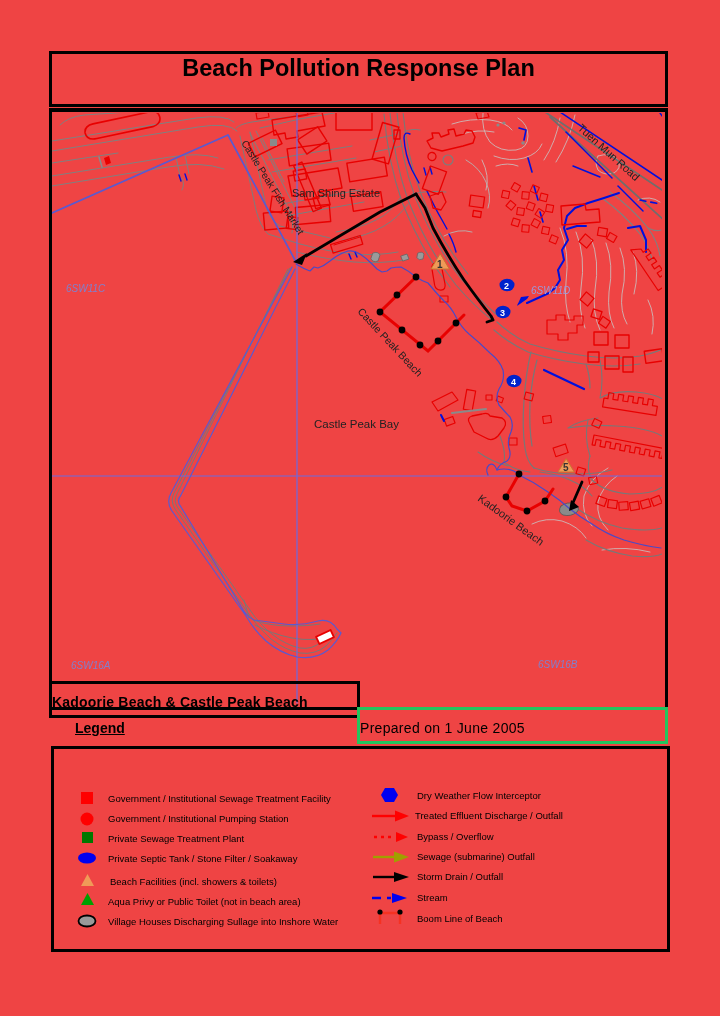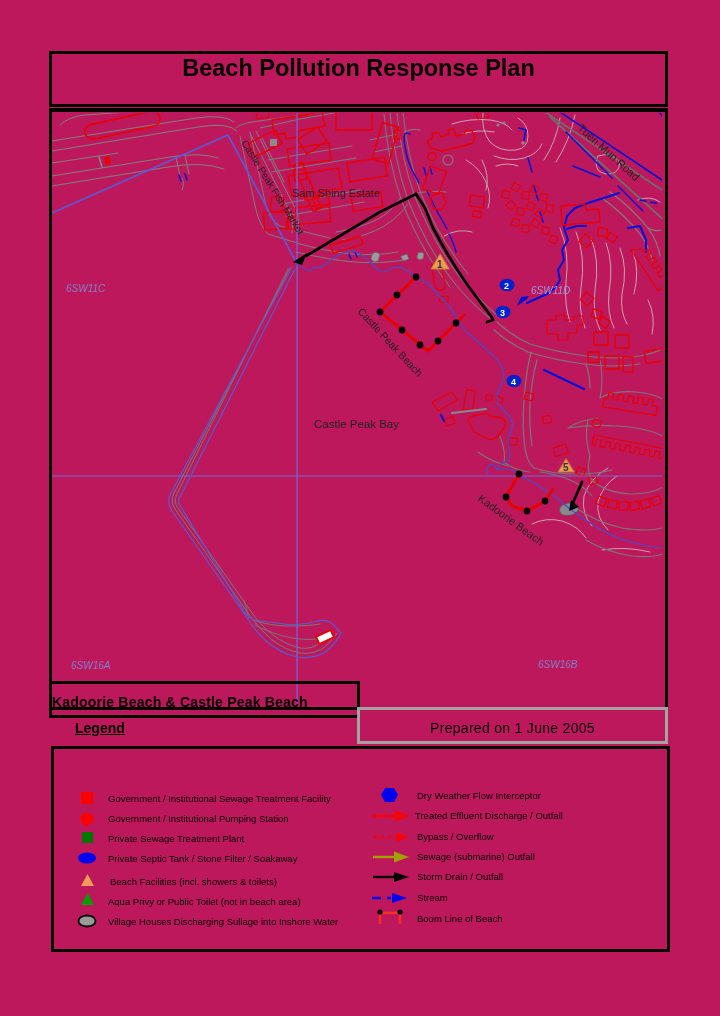--- a/index.html
+++ b/index.html
@@ -1,15 +1,15 @@
 <!DOCTYPE html>
 <html><head><meta charset="utf-8">
 <style>
 html,body{margin:0;padding:0;background:#fff;font-family:"Liberation Sans",sans-serif;}
-#page{position:relative;width:720px;height:1016px;background:#be185d;overflow:hidden;}
+#page{position:relative;width:720px;height:1016px;background:#ef4444;overflow:hidden;}
 .abs{position:absolute;}
 </style></head>
 <body>
 <div id="page">
 
 <div class="abs" style="left:49px;top:51px;width:613px;height:50px;border:3px solid #000;text-align:center;">
 
   <div style="font-size:23.5px;font-weight:bold;line-height:25px;margin-top:2px;">Beach Pollution Response Plan</div>
 
 </div>
@@ -410,21 +410,21 @@
 <text x="71" y="669" font-size="10" font-style="italic" fill="#8080cc" stroke="none" font-family="Liberation Sans, sans-serif">6SW16A</text>
 
 <text x="538" y="668" font-size="10" font-style="italic" fill="#8080cc" stroke="none" font-family="Liberation Sans, sans-serif">6SW16B</text>
 </g>
 </svg>
 
 <div class="abs" style="left:49px;top:681px;width:305px;height:31px;border:3px solid #000;text-align:left;">
   <div style="font-size:14px;font-weight:bold;line-height:36px;letter-spacing:0.2px;">Kadoorie Beach &amp; Castle Peak Beach</div>
 </div>
 
-<div class="abs" style="left:357px;top:707px;width:305px;height:31px;border:3px solid #a3a3a3;text-align:center;">
+<div class="abs" style="left:357px;top:707px;width:305px;height:31px;border:3px solid #22c55e;">
   <div style="font-size:14px;line-height:36px;letter-spacing:0.3px;">Prepared on 1 June 2005</div>
 </div>
 
 <div class="abs" style="left:51px;top:746px;width:613px;height:200px;border:3px solid #000;"></div>
 
 <div class="abs" style="left:75px;top:720px;font-size:14px;font-weight:bold;text-decoration:underline;">Legend</div>
 <svg class="abs" style="left:54px;top:749px;" width="607" height="194" viewBox="54 749 607 194" font-family="Liberation Sans, sans-serif">
 
 <rect x="81" y="792" width="12" height="12" fill="#f00"></rect>
 <text x="108" y="802" font-size="9.5" fill="#000">Government / Institutional Sewage Treatment Facility</text>

